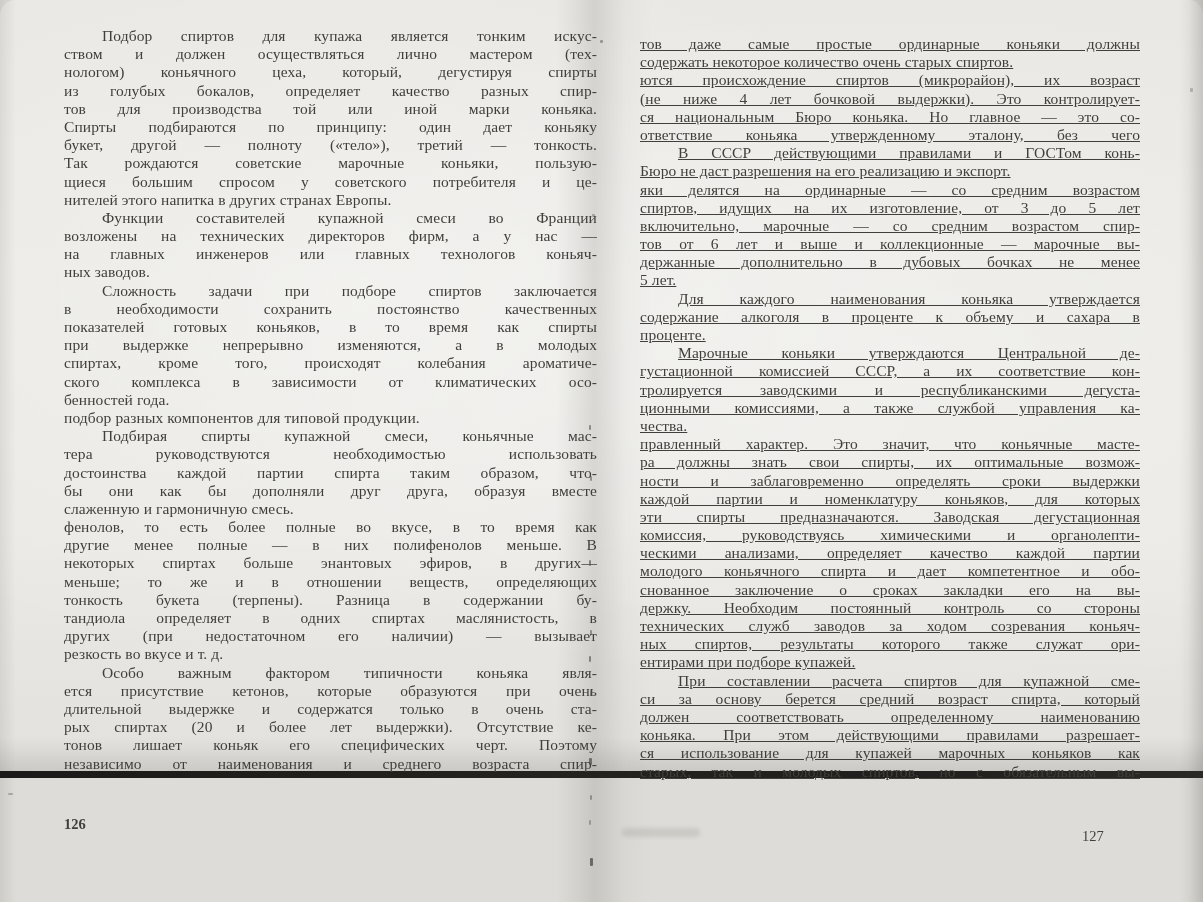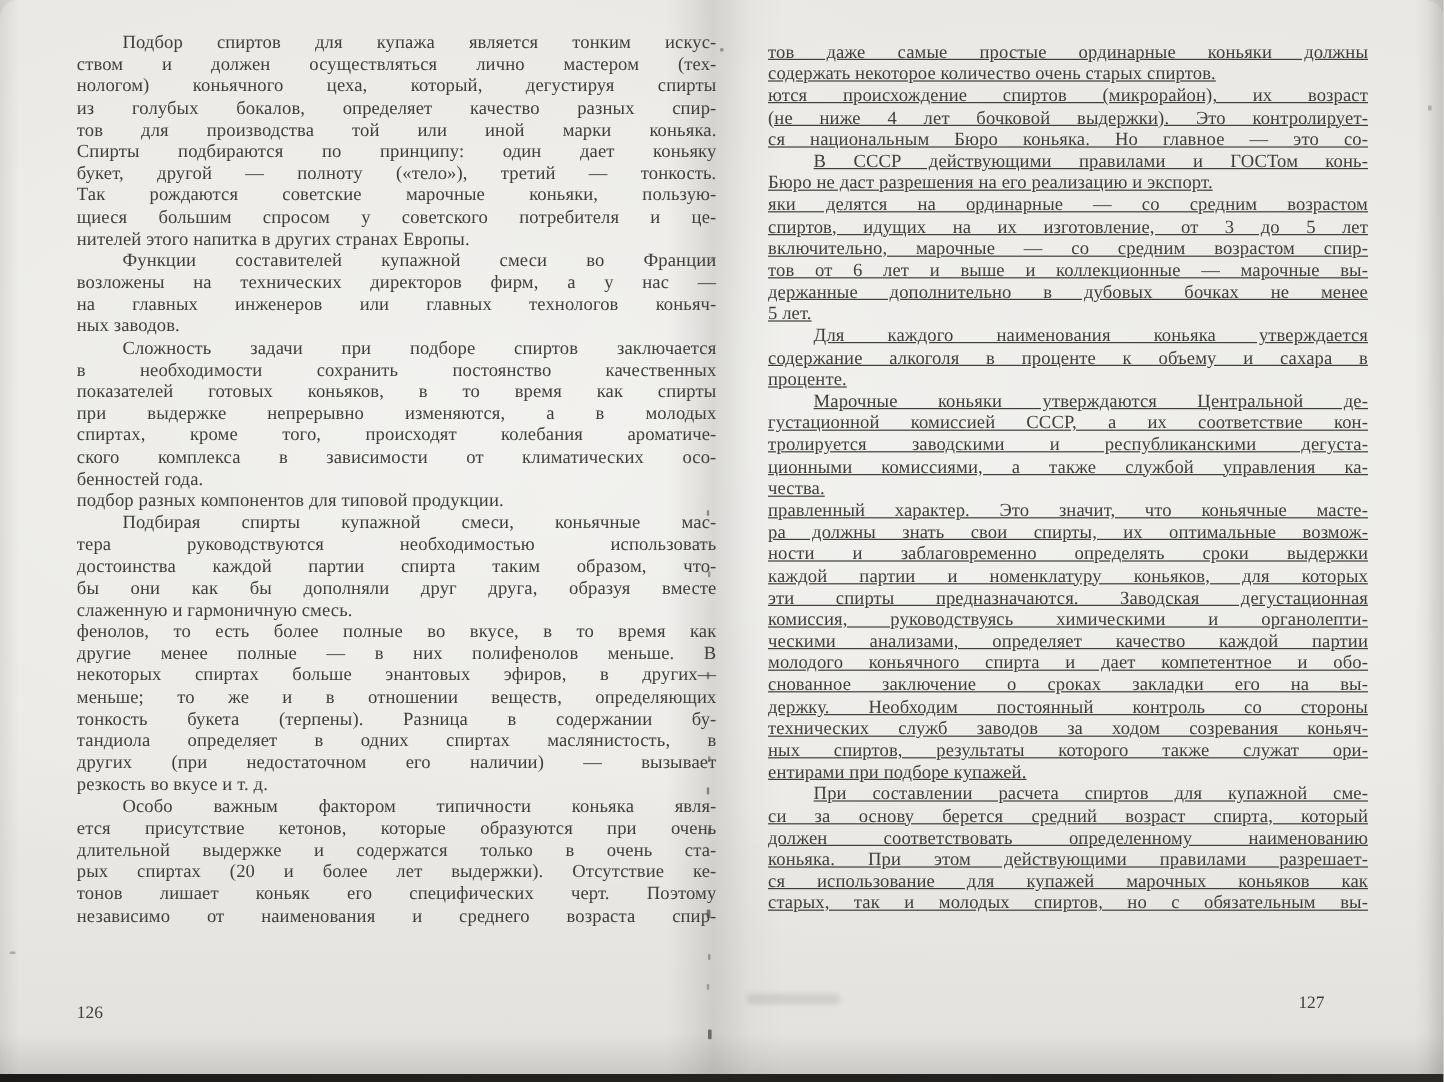--- a/index.html
+++ b/index.html
@@ -2,21 +2,21 @@
 <html style="--ink: #403f3b; --paper: #e9e8e4;"><head>
 <meta charset="utf-8">
 <style>
   html,body{margin:0;padding:0;}
   body{
     width:1203px;height:902px;overflow:hidden;
     background:#dedcd8;
     font-family:"Liberation Serif","DejaVu Serif",serif;
   }
   .scan{
-    position:relative;width:1203px;height:902px;
+    position:relative;width:1203px;height:778px;
     background:
       radial-gradient(ellipse at 28% 38%, rgba(255,255,255,0.35) 0%, rgba(255,255,255,0) 55%),
       radial-gradient(ellipse at 75% 45%, rgba(255,255,255,0.30) 0%, rgba(255,255,255,0) 60%),
       linear-gradient(180deg,#e9e8e4 0%,#eae9e5 70%,#e3e2de 96%,#dcdbd7 100%);
     color:var(--ink,#403f3b);
     border-radius:15px;
   }
   .gutter-shadow{
     position:absolute;left:556px;top:0;width:96px;height:902px;pointer-events:none;
     background:linear-gradient(90deg,
@@ -48,21 +48,21 @@
   .col-right{left:640px;top:35px;width:500px;text-decoration:underline;}
   .line{
     height:18.2px;line-height:18.2px;overflow:hidden;
     text-align:justify;text-align-last:justify;
     white-space:nowrap;
   }
   .line{white-space:normal;}
   .line.first{text-indent:38px;}
   .line.last{text-align-last:left;}
   .pageno{position:absolute;font-size:14.5px;color:var(--ink,#403f3b);}
-  .pageno-left{left:64px;top:836px;}
+  .pageno-left{left:64px;top:816px;font-weight:bold;}
   .pageno-right{left:1082px;top:828px;}
   .speck{position:absolute;background:#4c4a45;border-radius:1px;pointer-events:none;}
   .smudge{
     position:absolute;left:622px;top:828px;width:78px;height:9px;
     background:rgba(110,106,100,0.30);filter:blur(2px);border-radius:4px;opacity:0.55;
   }
 </style>
 </head>
 <body>
 
@@ -121,20 +121,21 @@
     <div class="pageno pageno-left">126</div>
   </div>
 
   <div>
     <div class="text-col col-right" id="right-col">
         <div class="line">тов даже самые простые ординарные коньяки должны</div>
         <div class="line last">содержать некоторое количество очень старых спиртов.</div>
         <div class="line">ются происхождение спиртов (микрорайон), их возраст</div>
         <div class="line">(не ниже 4 лет бочковой выдержки). Это контролирует-</div>
         <div class="line">ся национальным Бюро коньяка. Но главное — это со-</div>
+        <div class="line">ответствие коньяка утвержденному эталону, без чего</div>
         <div class="line first">В СССР действующими правилами и ГОСТом конь-</div>
         <div class="line last">Бюро не даст разрешения на его реализацию и экспорт.</div>
         <div class="line">яки делятся на ординарные — со средним  возрастом</div>
         <div class="line">спиртов, идущих на их изготовление, от 3 до 5 лет</div>
         <div class="line">включительно, марочные — со средним возрастом спир-</div>
         <div class="line">тов от 6 лет и выше и коллекционные — марочные вы-</div>
         <div class="line">держанные дополнительно в дубовых бочках не менее</div>
         <div class="line last">5 лет.</div>
         <div class="line first">Для каждого наименования коньяка утверждается</div>
         <div class="line">содержание алкоголя в проценте к объему и сахара в</div>

